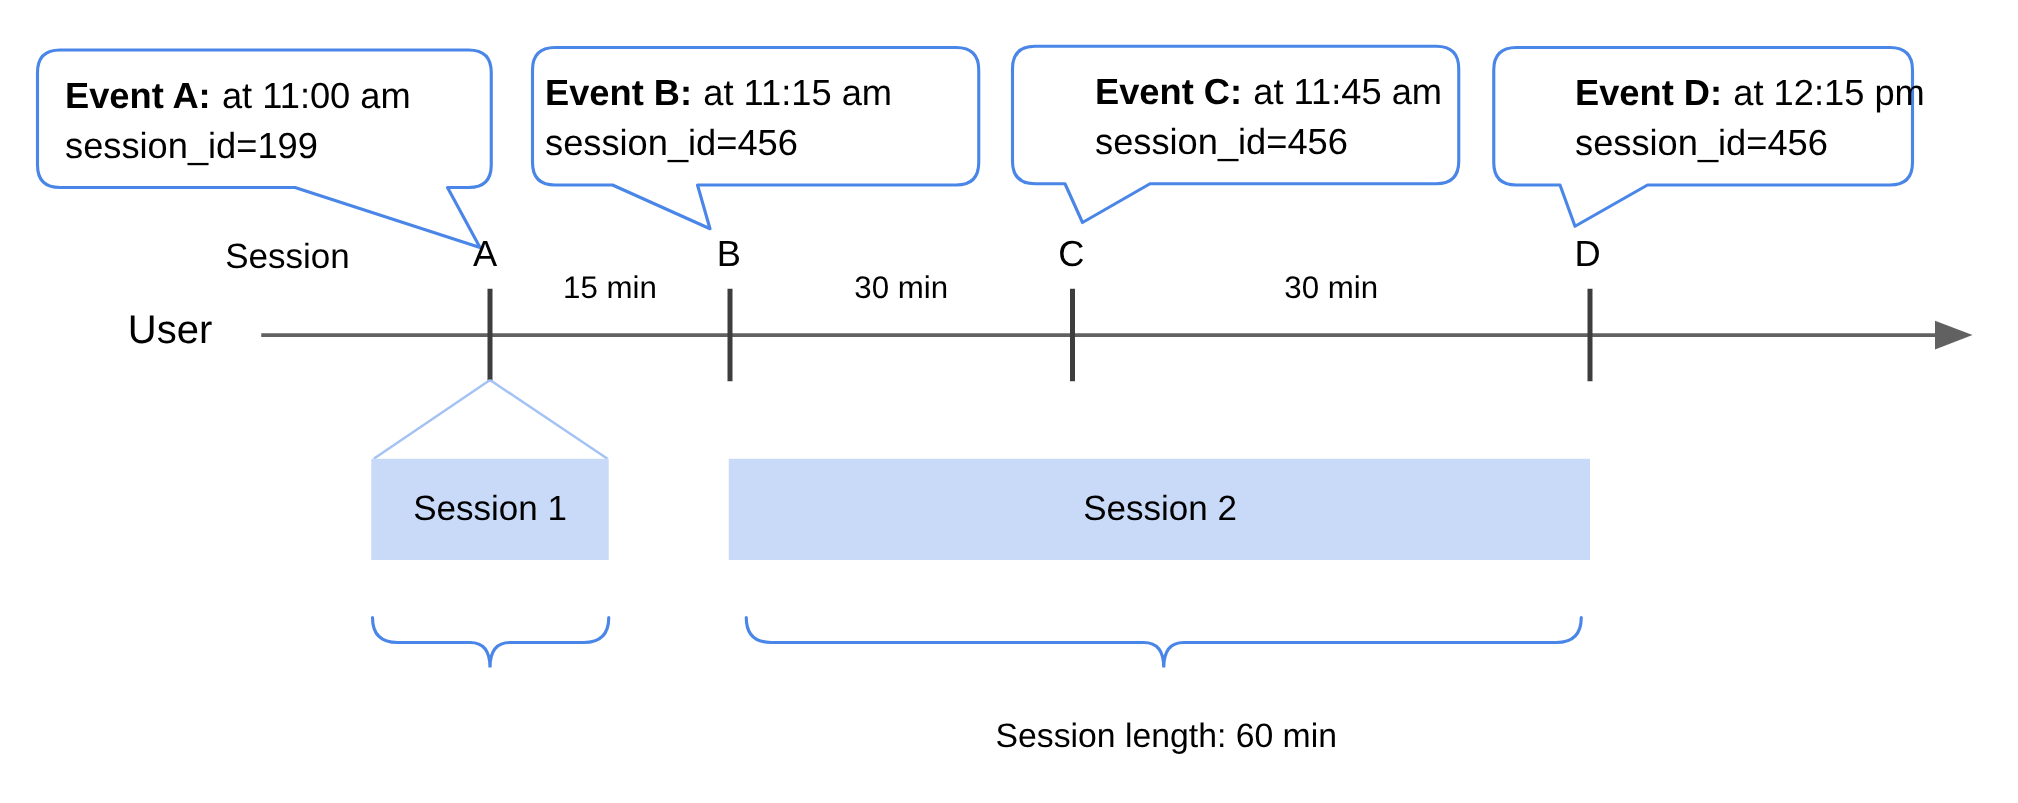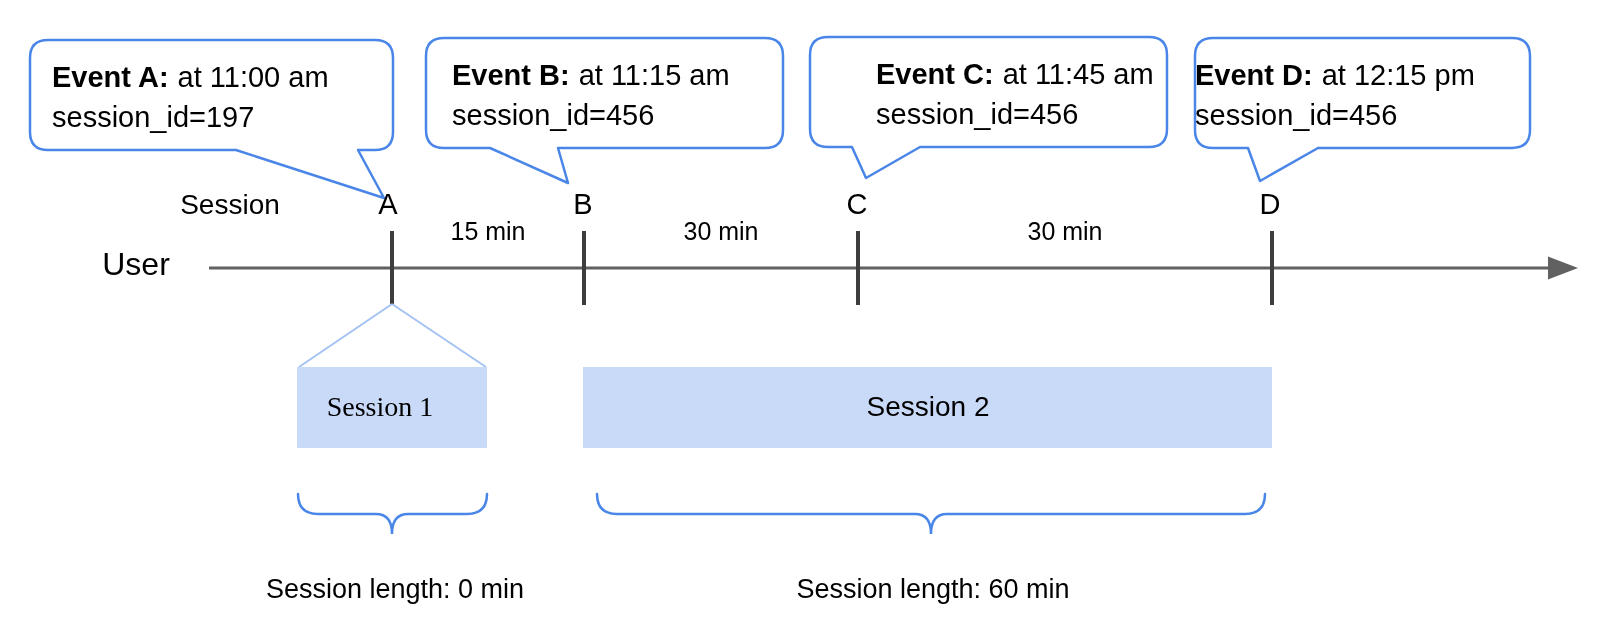--- a/index.html
+++ b/index.html
@@ -58,46 +58,45 @@
     <path d="M597,494 Q597,514 617,514 L915,514 Q931,514 931,534 Q931,514 947,514 L1245,514 Q1265,514 1265,494" fill="none" stroke="#4a86e8" stroke-width="2.5" stroke-linecap="round"></path>
 
     <path d="M48,40 H375 Q393,40 393,58 V132 Q393,150 375,150 H358 L384,198 L236,150 H48 Q30,150 30,132 V58 Q30,40 48,40 Z" fill="#ffffff" stroke="#4a86e8" stroke-width="2.5" stroke-linejoin="round"></path>
     <path d="M444,38 H765 Q783,38 783,56 V130 Q783,148 765,148 H558 L568,183 L490,148 H444 Q426,148 426,130 V56 Q426,38 444,38 Z" fill="#ffffff" stroke="#4a86e8" stroke-width="2.5" stroke-linejoin="round"></path>
     <path d="M828,37 H1149 Q1167,37 1167,55 V129 Q1167,147 1149,147 H920 L866,178 L852,147 H828 Q810,147 810,129 V55 Q810,37 828,37 Z" fill="#ffffff" stroke="#4a86e8" stroke-width="2.5" stroke-linejoin="round"></path>
     <path d="M1213,38 H1512 Q1530,38 1530,56 V130 Q1530,148 1512,148 H1318 L1260,181 L1248,148 H1213 Q1195,148 1195,130 V56 Q1195,38 1213,38 Z" fill="#ffffff" stroke="#4a86e8" stroke-width="2.5" stroke-linejoin="round"></path>
   </svg>
 
   <div class="bubble-text" style="left:52px; top:57px;">
     <div><span class="t-bold">Event A:</span><span>at 11:00 am</span></div>
-    <div>session_id=197</div>
+    <div>session_id=199</div>
   </div>
-  <div class="bubble-text" style="left:452px; top:55px;">
+  <div class="bubble-text" style="left:436px; top:55px;">
     <div><span class="t-bold">Event B:</span><span>at 11:15 am</span></div>
     <div>session_id=456</div>
   </div>
   <div class="bubble-text" style="left:832px; top:54px;margin-left:44px;">
     <div><span class="t-bold">Event C:</span><span>at 11:45 am</span></div>
     <div>session_id=456</div>
   </div>
-  <div class="bubble-text" style="left:1195px; top:55px;">
+  <div class="bubble-text" style="left:1260px; top:55px;">
     <div><span class="t-bold">Event D:</span><span>at 12:15 pm</span></div>
     <div>session_id=456</div>
   </div>
 
   <div class="lbl events-lbl" style="left:230px; top:205px;">Session</div>
   <div class="lbl user-lbl" style="left:136px; top:264px;">User</div>
 
   <div class="lbl marker" style="left:388px; top:204px;">A</div>
   <div class="lbl marker" style="left:583px; top:204px;">B</div>
   <div class="lbl marker" style="left:857px; top:204px;">C</div>
   <div class="lbl marker" style="left:1270px; top:204px;">D</div>
 
   <div class="lbl interval" style="left:488px; top:231px;">15 min</div>
   <div class="lbl interval" style="left:721px; top:231px;">30 min</div>
   <div class="lbl interval" style="left:1065px; top:231px;">30 min</div>
 
-  <div class="lbl session-lbl" style="left:380px; top:407px;font-family:Liberation Serif, serif;">Session 1</div>
+  <div class="lbl session-lbl" style="left:392px; top:407px;">Session 1</div>
   <div class="lbl session-lbl" style="left:928px; top:407px;">Session 2</div>
 
-  <div class="lbl length-lbl" style="left:395px; top:589px;">Session length: 0 min</div>
   <div class="lbl length-lbl" style="left:933px; top:589px;">Session length: 60 min</div>
 
 </div>
 
 </body></html>

